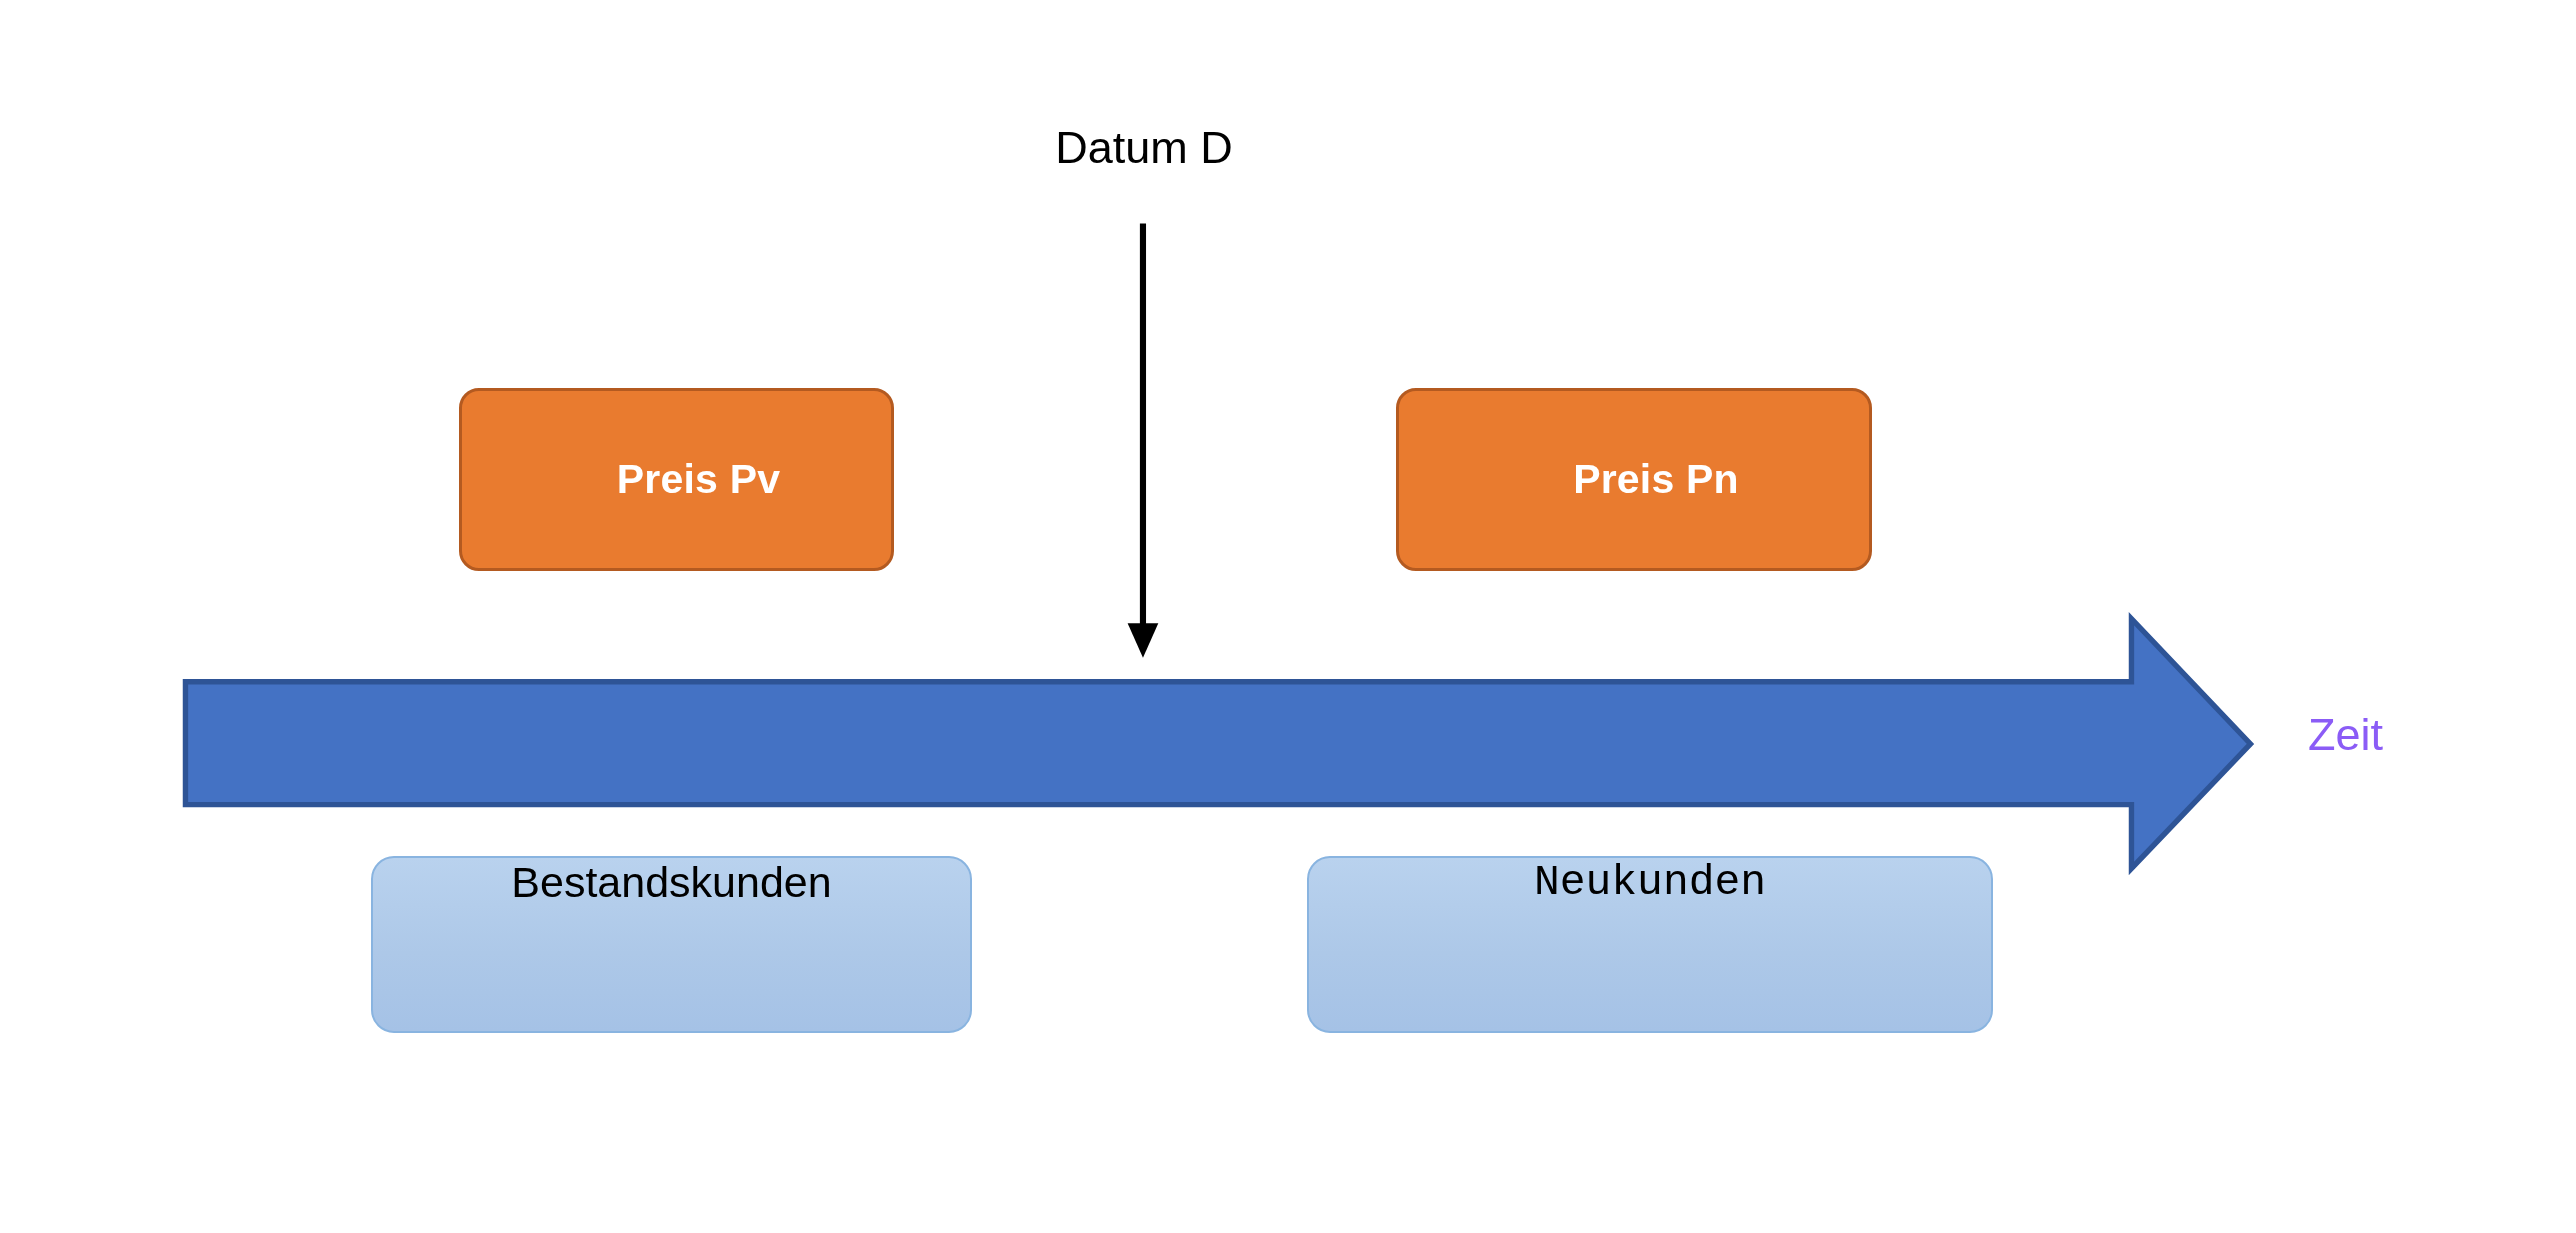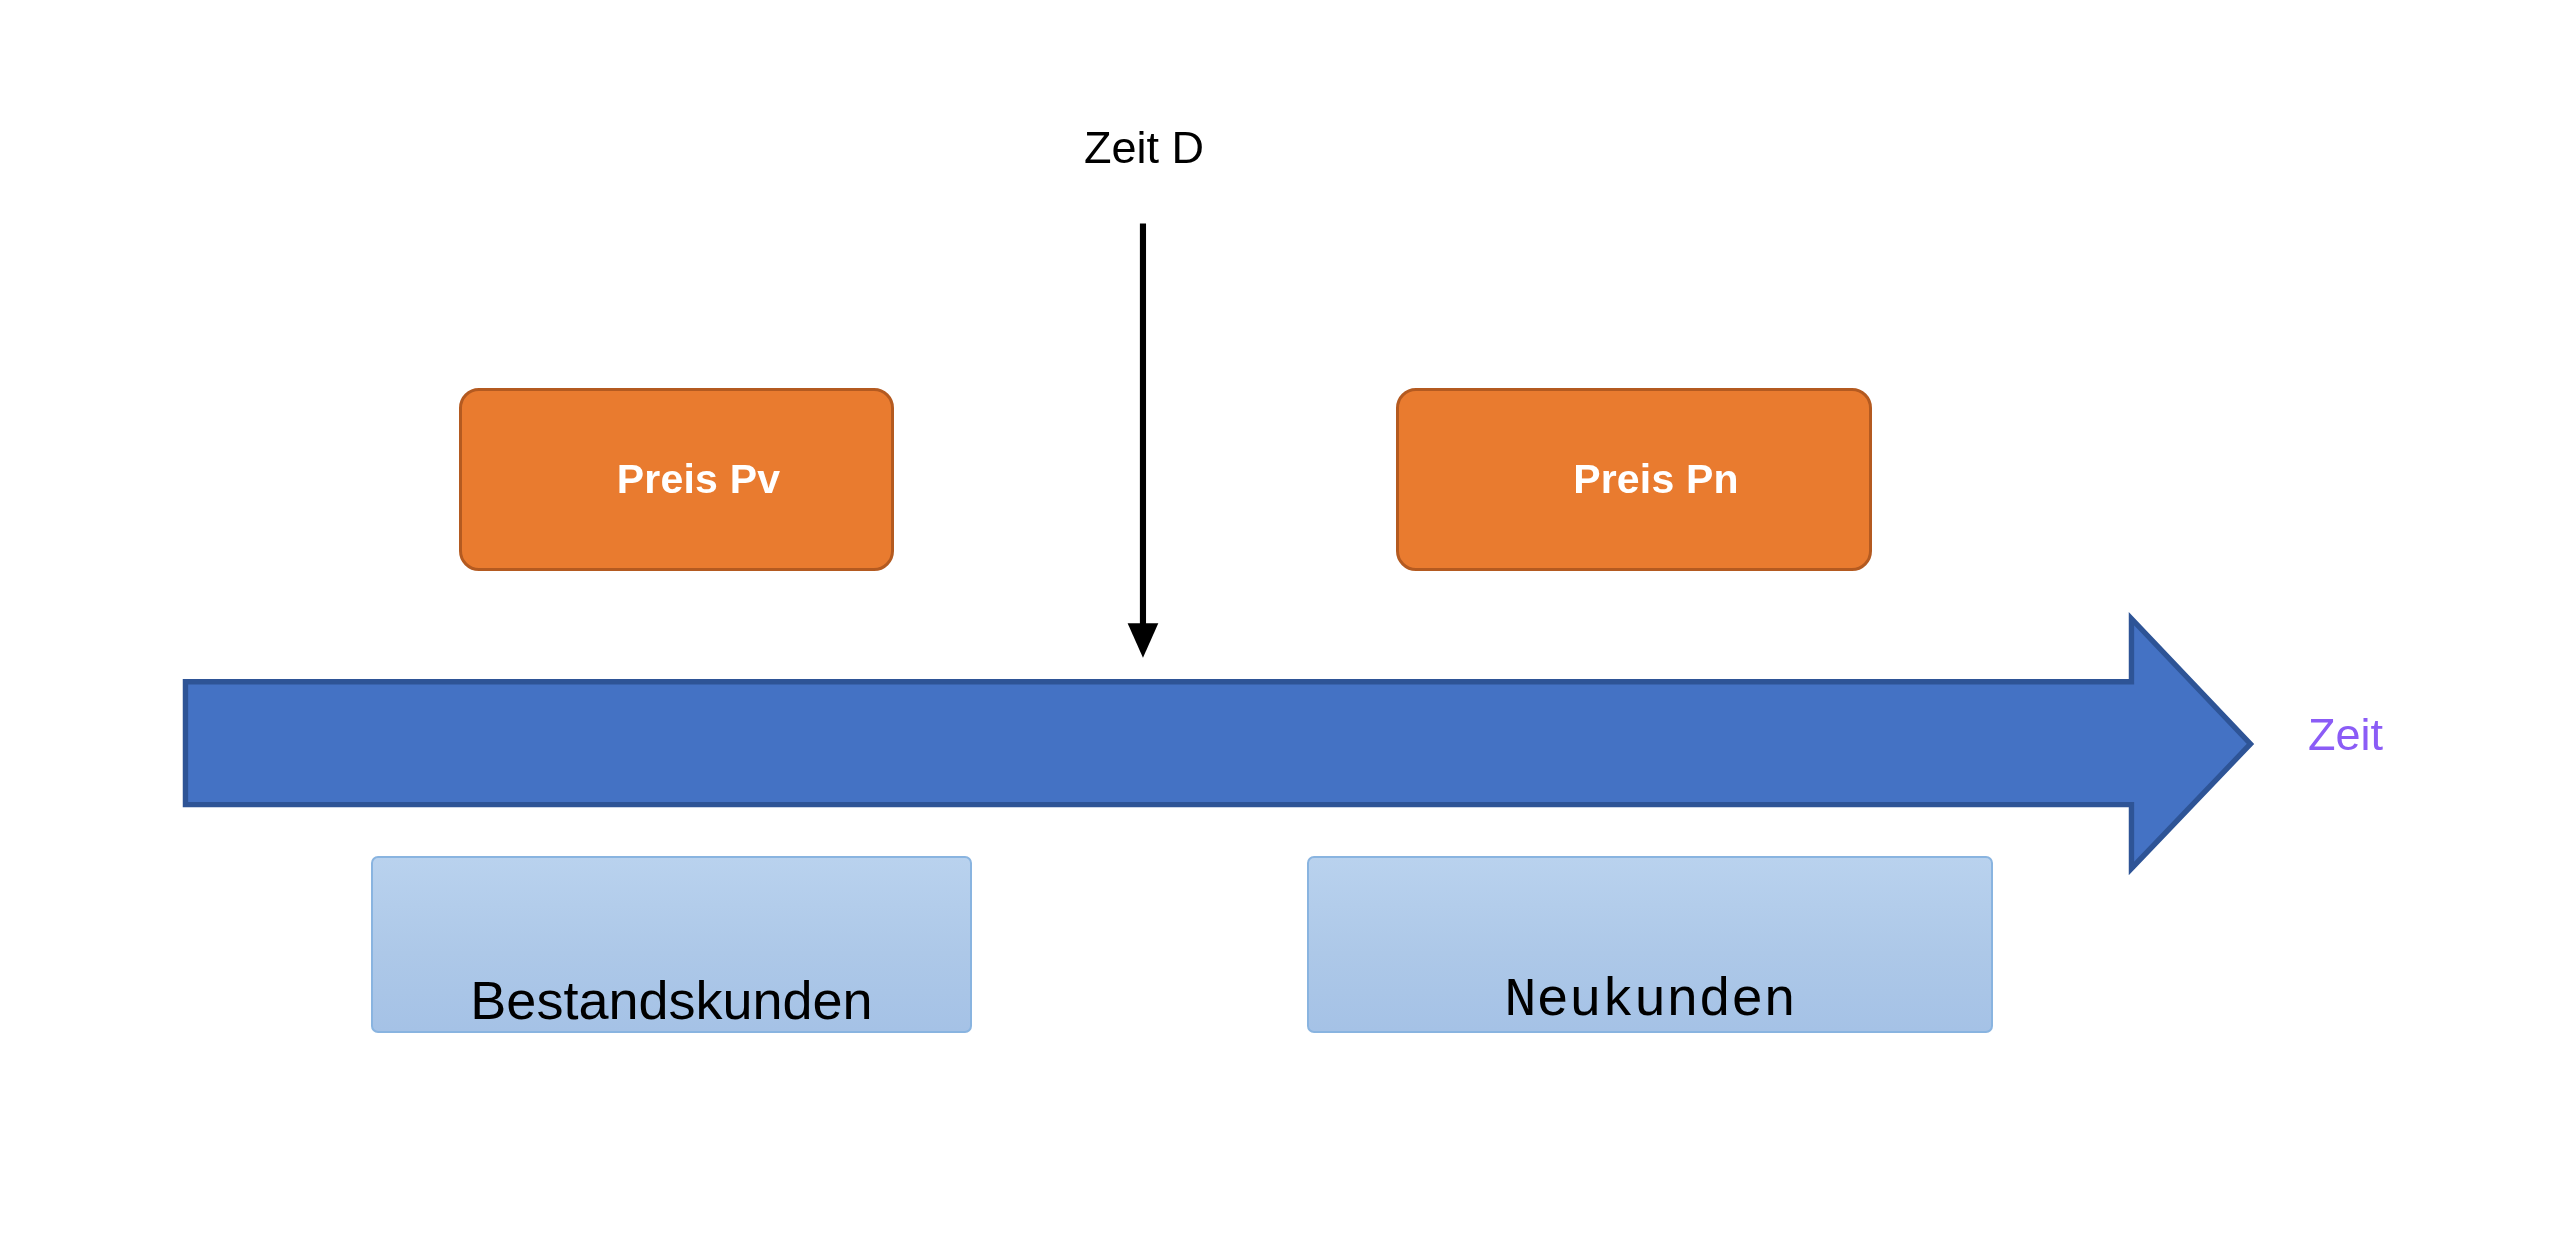--- a/index.html
+++ b/index.html
@@ -78,36 +78,36 @@
     color: #8b5cf6;
     white-space: nowrap;
   }
 
   
   .customer-box {
     position: absolute;
     box-sizing: border-box;
     background: linear-gradient(to bottom, #B9D2EE 0%, #ADC8E8 55%, #A5C2E6 100%);
     border: 2.3px solid #89B4E0;
-    border-radius: 7px;
+    border-radius: 23px;
     display: flex;
-    align-items: flex-end;
+    align-items: flex-start;
     justify-content: center;
     color: #000000;
-    font-size: 54px;
+    font-size: 43px;
   }
   .customer-box.existing { left: 371px;  top: 856px; width: 601px; height: 177px; }
   .customer-box.new      { left: 1307px; top: 856px; width: 686px; height: 177px; font-family: Liberation Mono, monospace; }
 </style>
 </head>
 <body>
 
 <div id="canvas">
 
-  <div class="datum-label">Zeit D</div>
+  <div class="datum-label">Datum D</div>
 
   <svg class="datum-arrow" viewBox="0 0 100 580">
     <line x1="48" y1="6" x2="48" y2="535" stroke="#000000" stroke-width="8"></line>
     <polygon points="48,572 28,527 68,527" fill="#000000"></polygon>
   </svg>
 
   <div class="price-box pv">
     <span>Preis Pv</span>
   </div>
 

